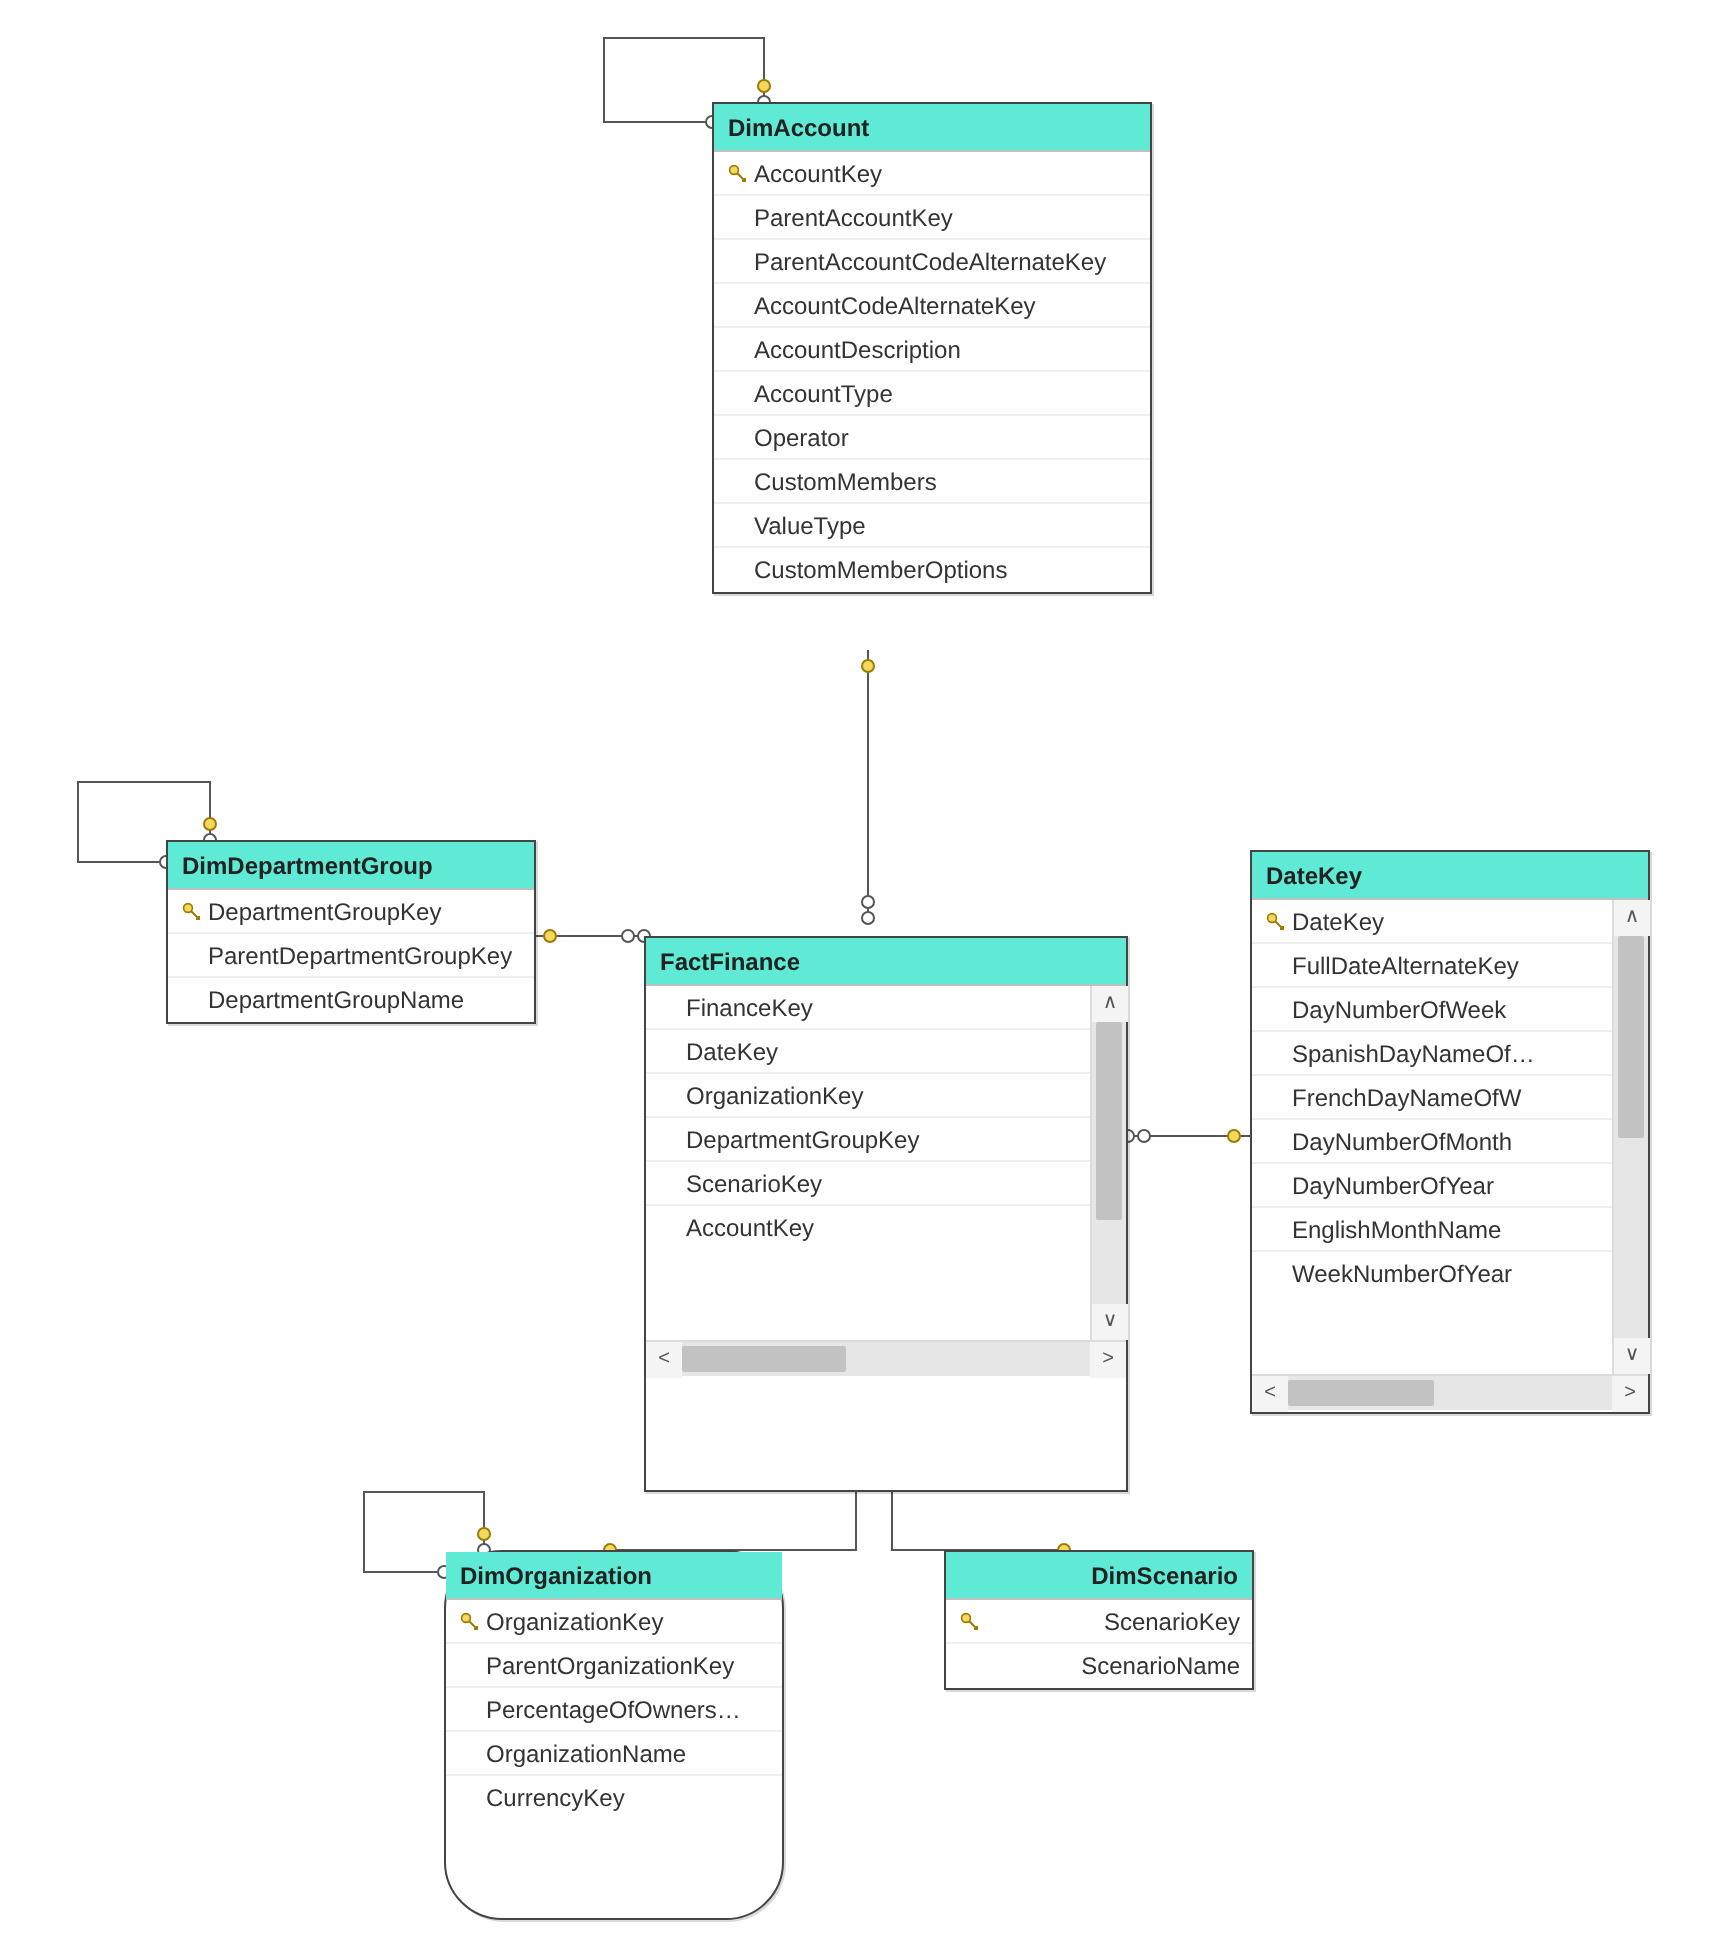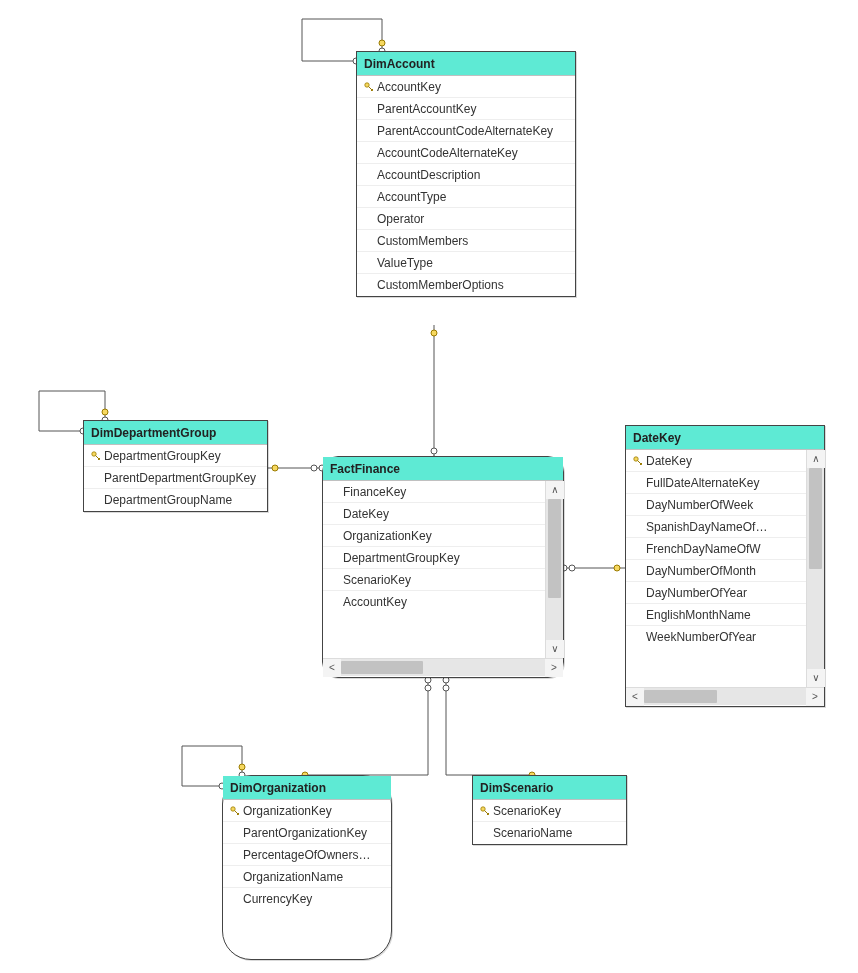--- a/index.html
+++ b/index.html
@@ -251,21 +251,21 @@
           <span class="pk-cell"></span>
           <span class="col-name">ParentDepartmentGroupKey</span>
         </li>
     <li class="col-row">
           <span class="pk-cell"></span>
           <span class="col-name">DepartmentGroupName</span>
         </li>
   </ul>
 </div>
 
-<div class="entity" style="left:322px; top:456px; width:242px; height:222px;border-radius:16px;">
+<div class="entity" style="left:322px; top:468px; width:242px; height:278px;">
   <div class="entity-title">FactFinance</div>
   <div style="position:relative; height:195px;">
     <ul class="col-list scrollable" style="height:177px;">
       <li class="col-row">
             <span class="pk-cell"></span>
             <span class="col-name">FinanceKey</span>
           </li>
       <li class="col-row">
             <span class="pk-cell"></span>
             <span class="col-name">DateKey</span>
@@ -391,21 +391,21 @@
           <span class="pk-cell"></span>
           <span class="col-name">OrganizationName</span>
         </li>
     <li class="col-row">
           <span class="pk-cell"></span>
           <span class="col-name">CurrencyKey</span>
         </li>
   </ul>
 </div>
 
-<div class="entity" style="left:472px; top:775px; width:155px;">
+<div class="entity" style="left:472px; top:775px; width:155px;text-align:right;">
   <div class="entity-title">DimScenario</div>
   <ul class="col-list">
     <li class="col-row">
           <span class="pk-cell">
             <svg class="pk-icon" viewBox="0 0 10 10">
               <circle cx="3" cy="3" r="2.2" fill="#f6d860" stroke="#9b7b00" stroke-width="0.8"></circle>
               <path d="M4.5 4.5 L8.5 8.5 M7 8.5 h1.5 v-1.5" stroke="#9b7b00" stroke-width="1" fill="none"></path>
             </svg>
           </span>
           <span class="col-name">ScenarioKey</span>

